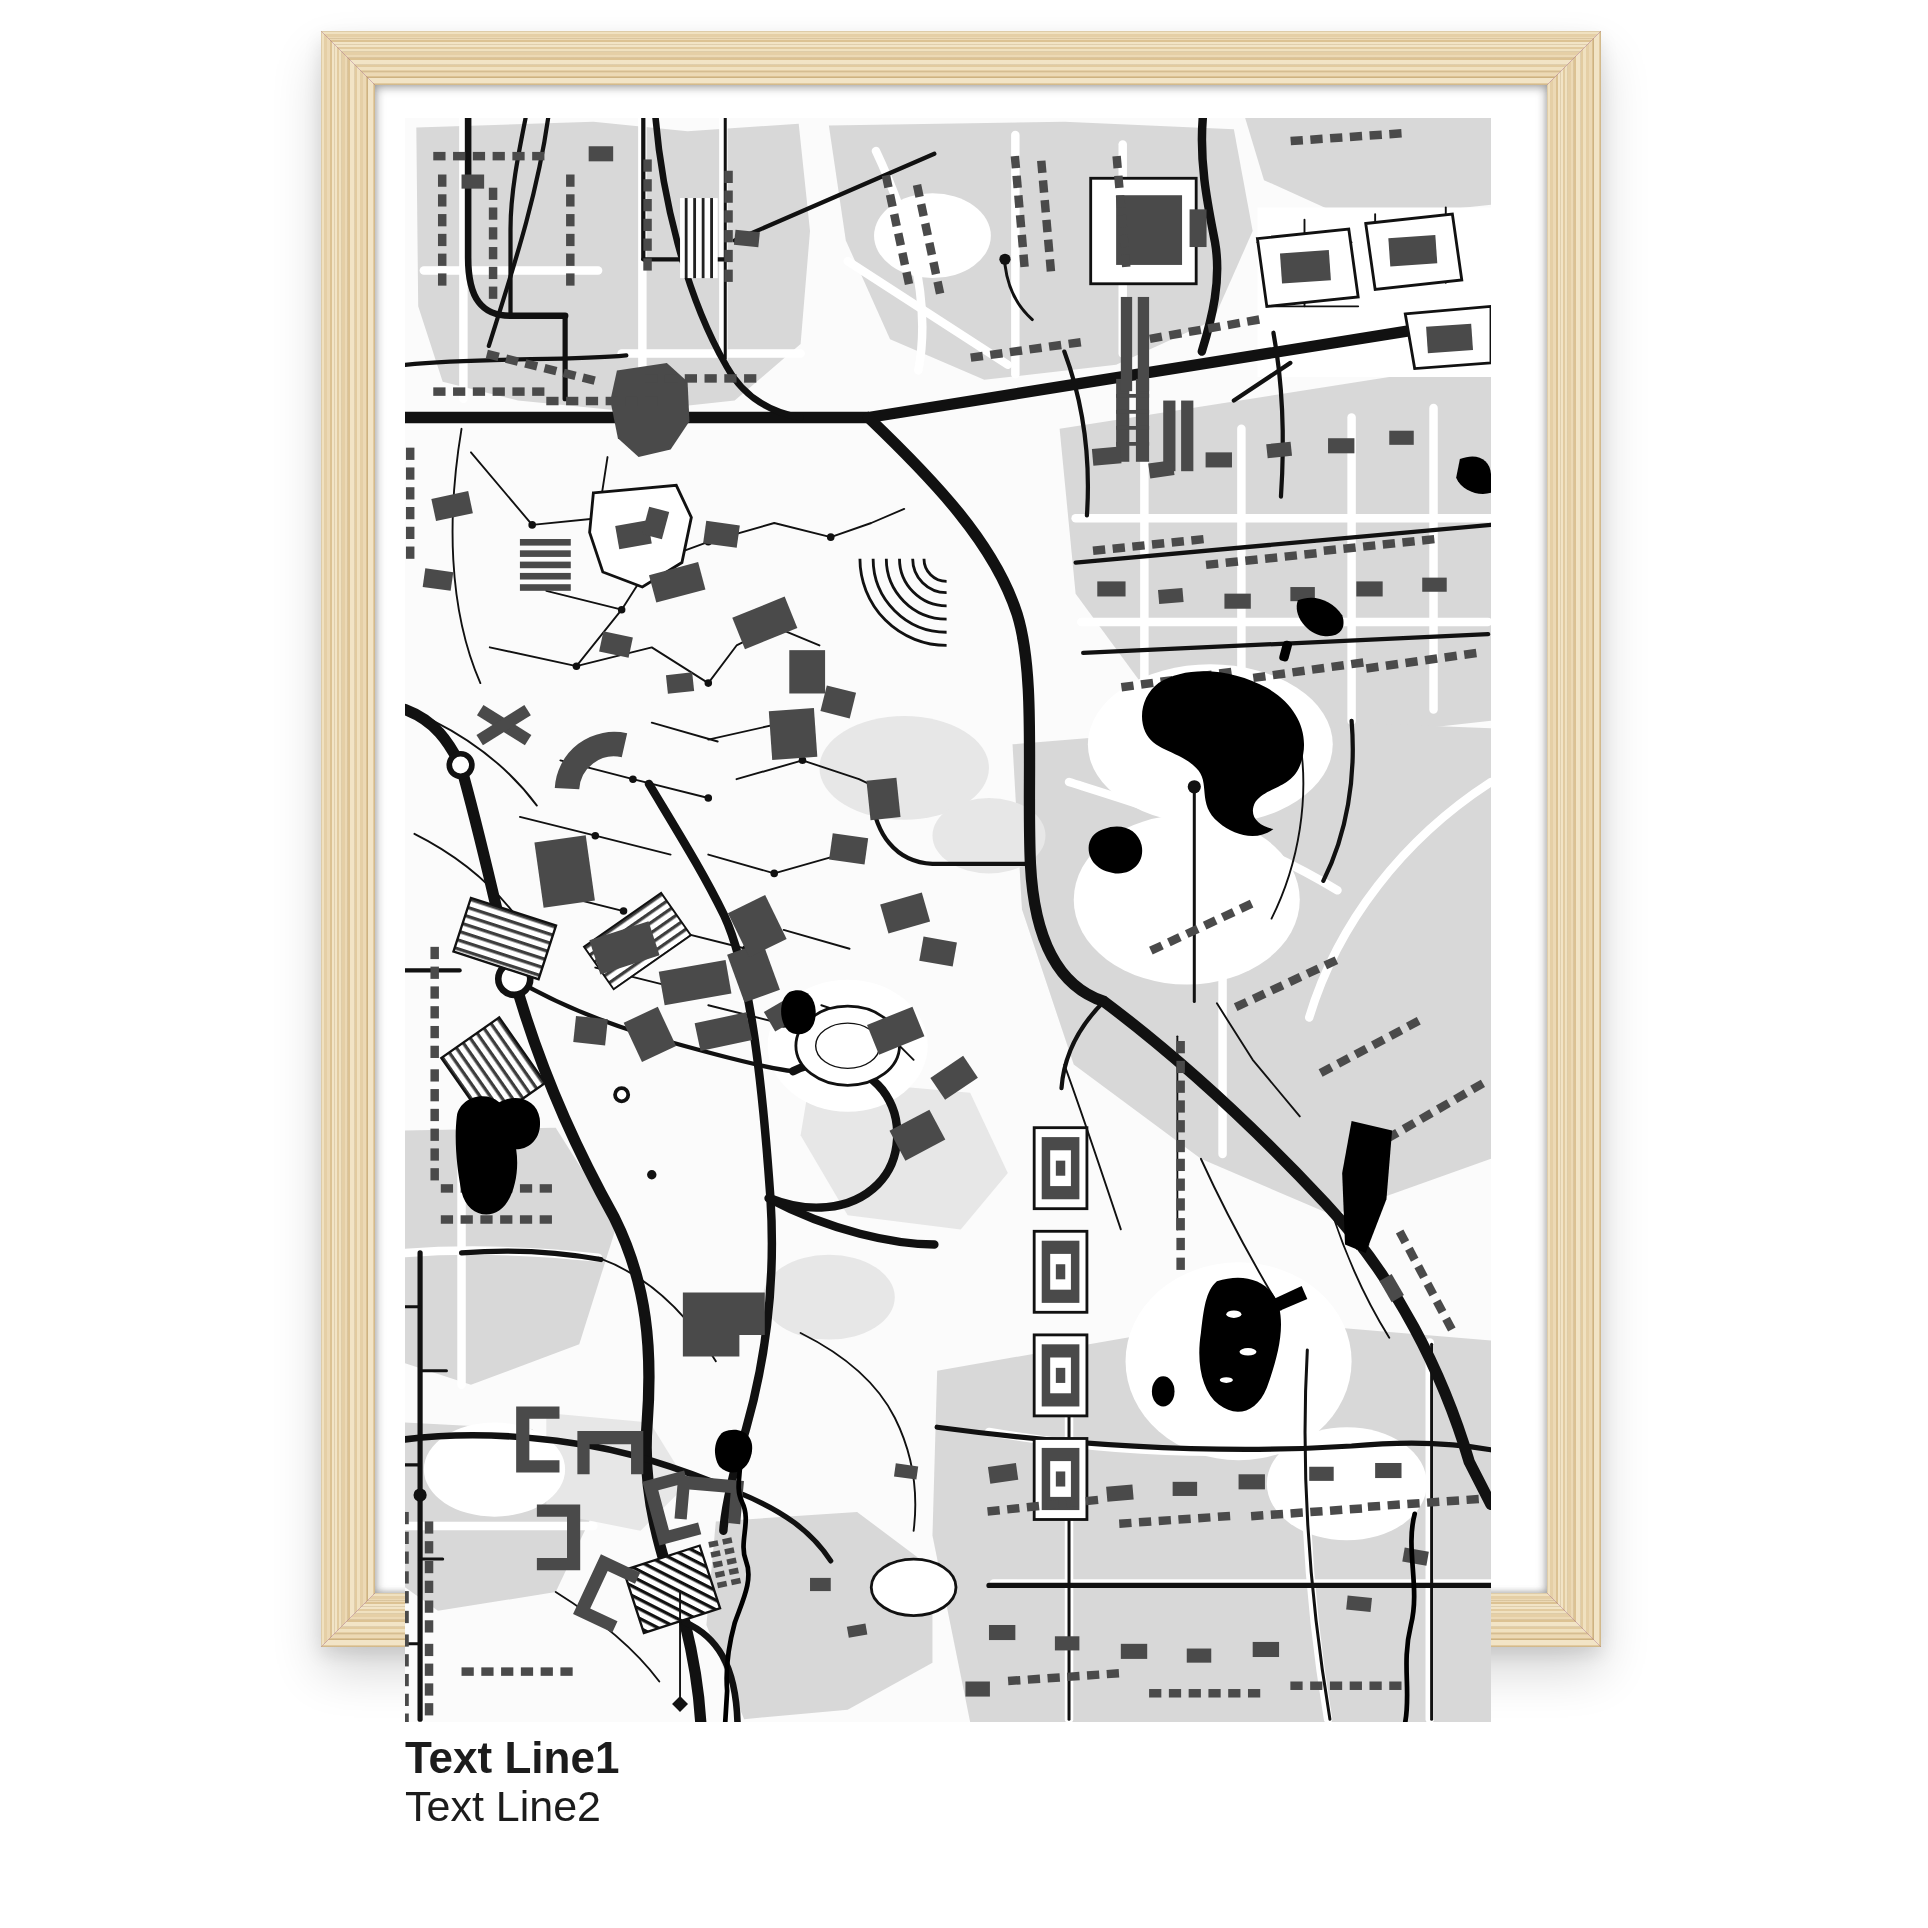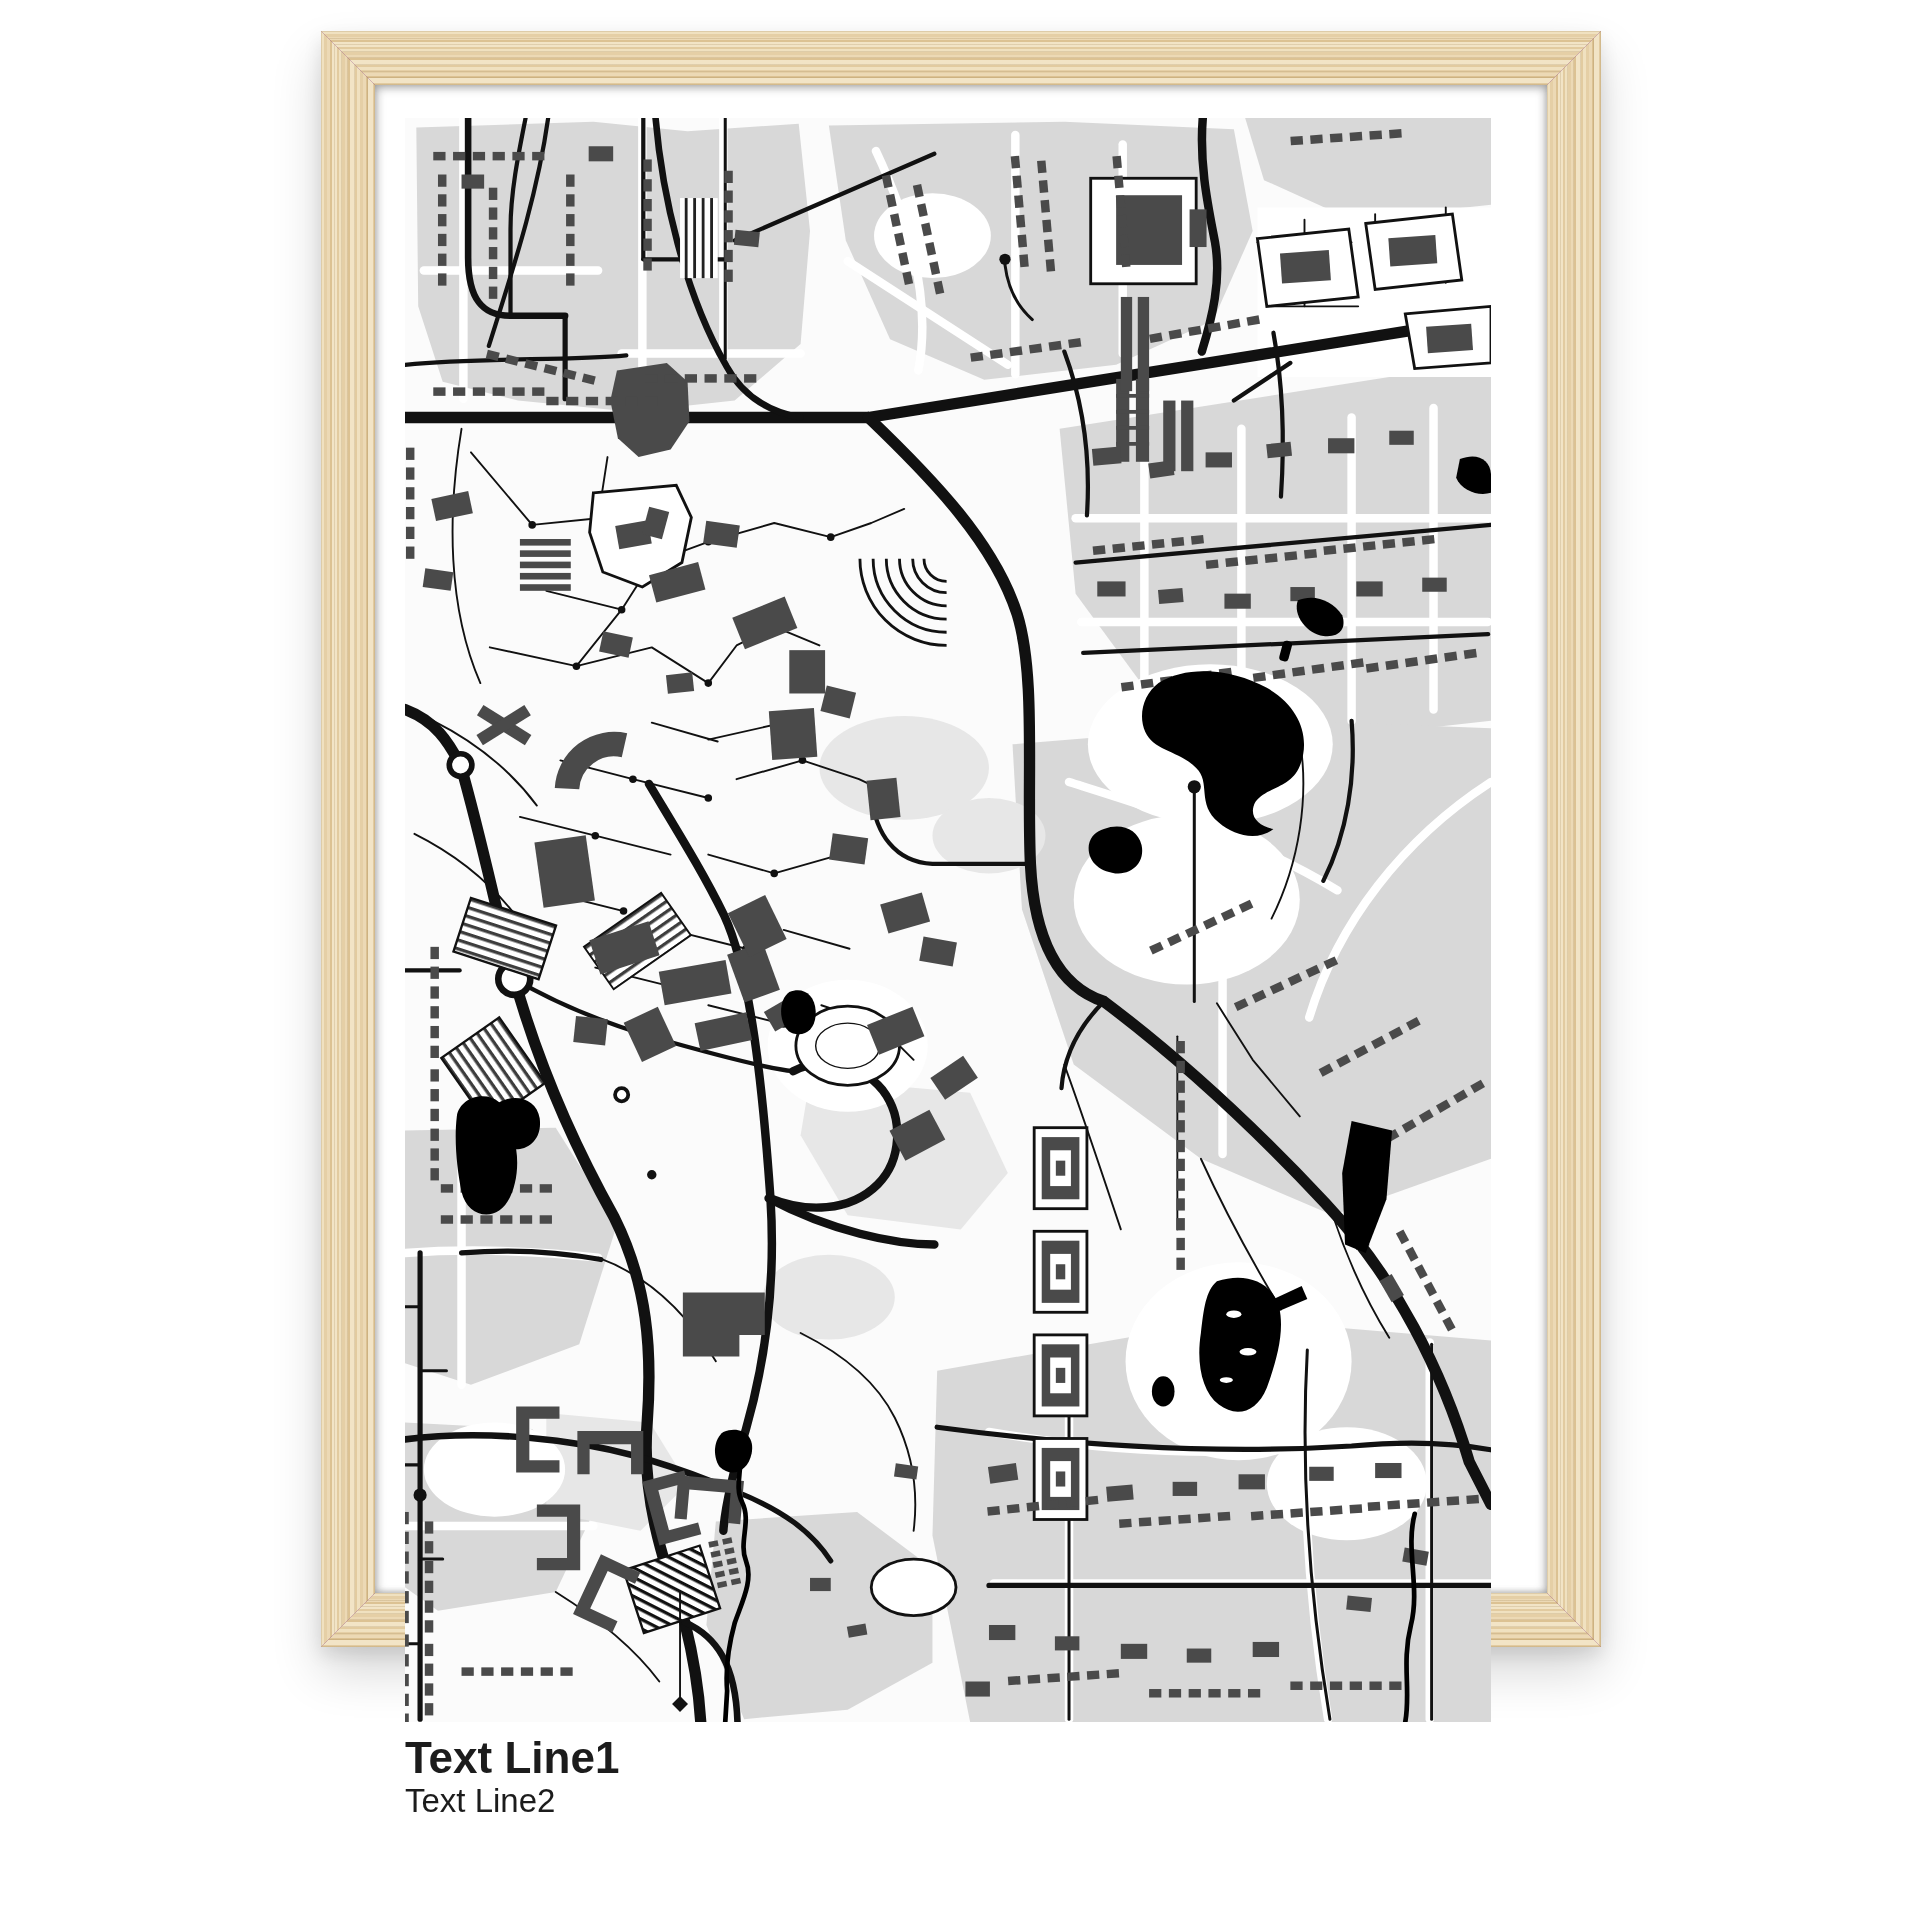--- a/index.html
+++ b/index.html
@@ -21,21 +21,21 @@
        repeating-linear-gradient(to right, rgba(120,85,30,.15) 0 0.9px, rgba(0,0,0,0) 0.9px 6.6px),
        repeating-linear-gradient(to right,#f0e1c0 0 2.8px,#e5cfa6 2.8px 5.6px,#ecd9b5 5.6px 9.4px,#dcc293 9.4px 11.3px,#f2e4c6 11.3px 16px,#e2cba0 16px 18px);}
   .fp.l{left:0;clip-path:polygon(0 0,100% 54px,100% calc(100% - 54px),0 100%);}
   .fp.r{right:0;clip-path:polygon(0 54px,100% 0,100% 100%,0 calc(100% - 54px));}
   .mat{position:absolute;left:54px;top:54px;right:54px;bottom:54px;background:#ffffff;
        box-shadow:inset 0 3.8px 9.4px rgba(0,0,0,.20),inset 0 -1.9px 5.6px rgba(0,0,0,.10),
                   inset 3.8px 0 8.5px rgba(0,0,0,.12),inset -3.8px 0 8.5px rgba(0,0,0,.12);}
   svg.map{position:absolute;left:30px;top:33px;width:1086px;height:1604px;display:block;}
   .caption{position:absolute;left:30px;top:1650px;color:#1c1c1c;}
   .caption .line1{font-size:44px;font-weight:bold;margin:0;line-height:1.05;}
-  .caption .line2{font-size:33px;font-weight:normal;margin:1.9px 0 0 0;line-height:1.1;}
+  .caption .line2{font-size:43px;font-weight:normal;margin:1.9px 0 0 0;line-height:1.1;}
 
   
   .gz{fill:#d8d8d8;stroke:none;}
   .gz2{fill:#e7e7e7;stroke:none;}
   .wh{fill:#ffffff;stroke:none;}
   .whs{stroke:#ffffff;stroke-width:9;fill:none;stroke-linecap:round;}
   .rd{fill:none;stroke:#111111;stroke-linejoin:round;stroke-linecap:round;}
   .t{stroke-width:2;}
   .t3{stroke-width:3.2;}
   .m{stroke-width:4.5;}

